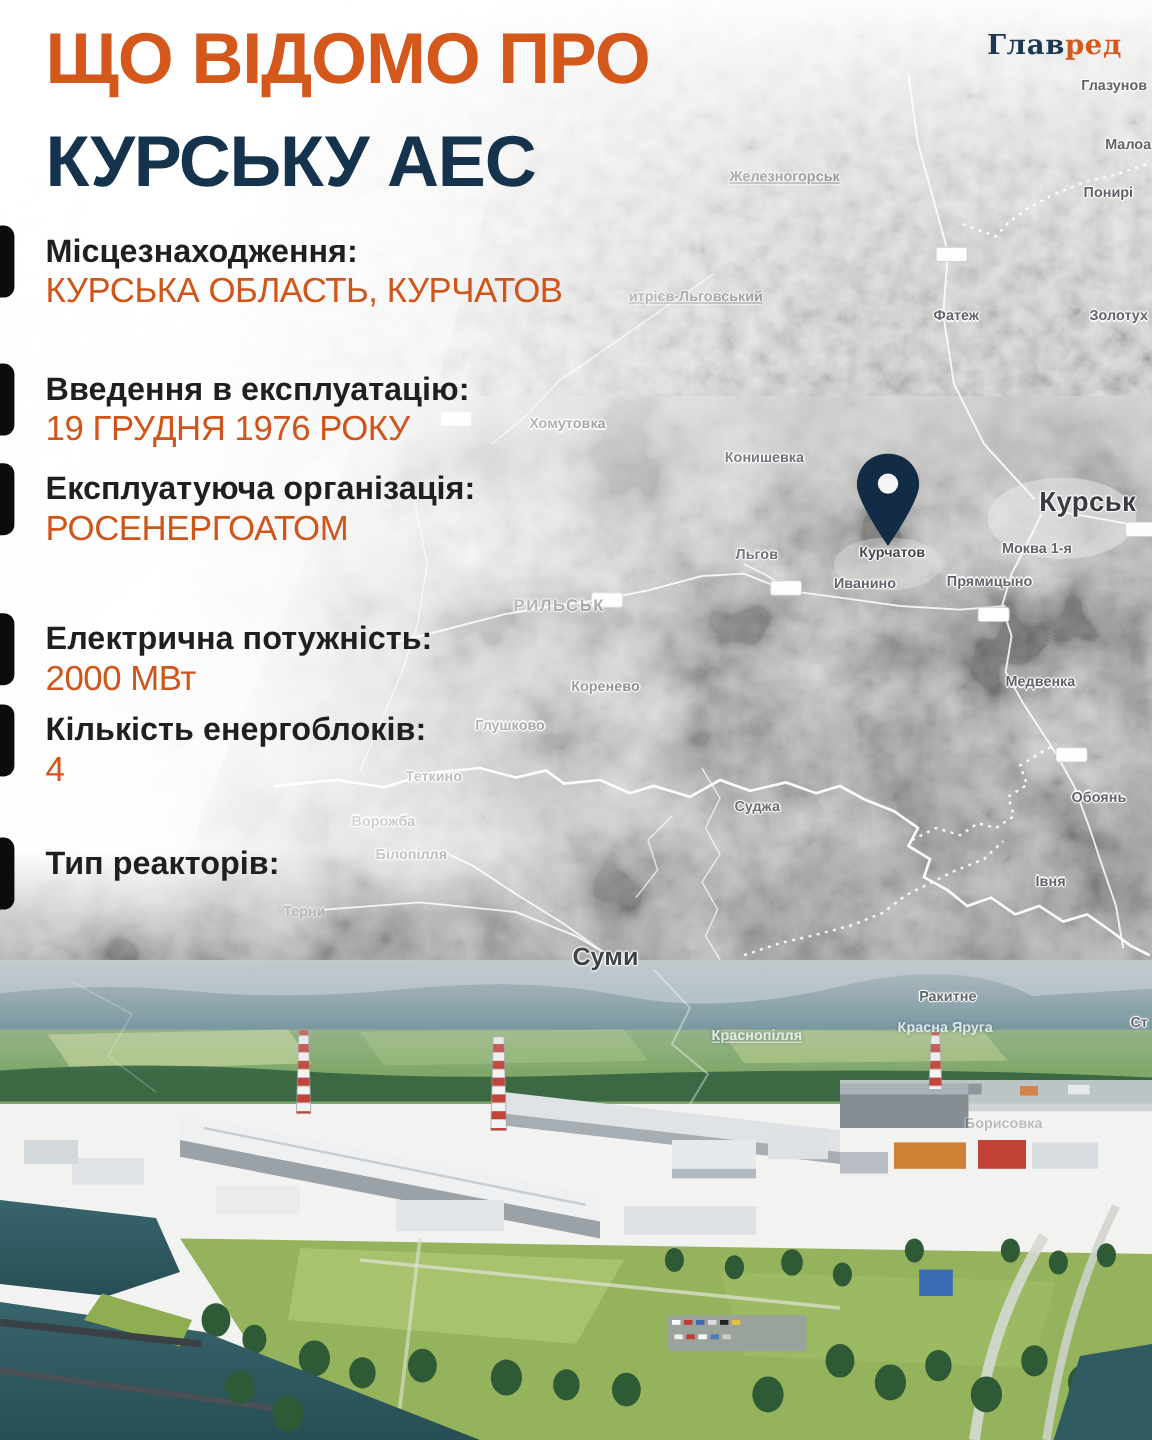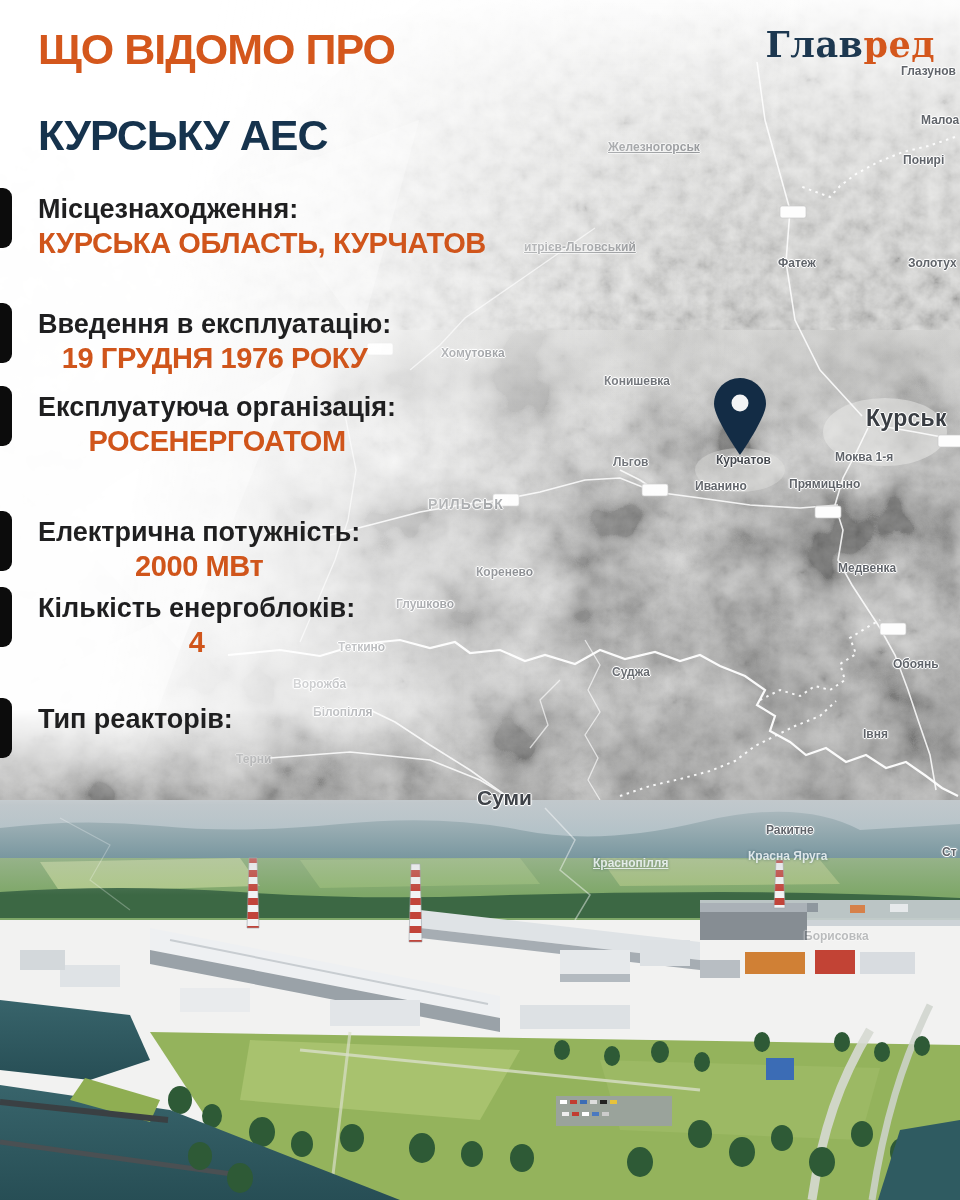--- a/index.html
+++ b/index.html
@@ -11,35 +11,35 @@
   .map-labels{left:0;top:0;width:960px;height:1200px;z-index:3;pointer-events:none;}
   .white-overlay{left:0;top:0;width:960px;height:806px;z-index:4;
      background:linear-gradient(100deg,rgba(255,255,255,.98) 20%,rgba(255,255,255,.82) 34%,
                 rgba(255,255,255,.38) 52%,rgba(255,255,255,.08) 66%,rgba(255,255,255,0) 74%);
      -webkit-mask-image:linear-gradient(#000 88%,transparent 100%);
      mask-image:linear-gradient(#000 88%,transparent 100%);}
   .facet{position:absolute;background:rgba(255,255,255,.42);}
   .pin{left:714px;top:378px;z-index:5;}
   .content{left:0;top:0;width:960px;height:820px;z-index:6;}
 
-  .title{position:absolute;left:38px;top:14px;font-weight:bold;font-size:43px;line-height:70px;
+  .title{position:absolute;left:38px;top:14px;font-weight:bold;font-size:60px;line-height:70px;
          letter-spacing:-1px;white-space:nowrap;}
   .title .t1{color:#d4571c;display:block;}
   .title .t2{color:#16334d;display:block;margin-top:16px;}
   .logo{position:absolute;top:24px;right:25px;font-family:"DejaVu Serif",serif;font-weight:bold;
-        font-size:35px;letter-spacing:.5px;white-space:nowrap;}
+        font-size:23px;letter-spacing:.5px;white-space:nowrap;}
   .logo .dark{color:#1d3850;}
   .logo .orange{color:#d4571c;}
 
   .fact{position:absolute;left:38px;}
   .fact .bullet{position:absolute;left:-46px;top:-5px;width:20px;height:60px;border-radius:9px;
         background:#0c0c0c;}
   .fact .lab{font-size:27px;font-weight:bold;color:#1f1f20;line-height:33px;white-space:nowrap;}
-  .fact .val{font-size:29px;font-weight:bold;color:#d0551b;line-height:35px;letter-spacing:-.4px;
-        white-space:nowrap;text-align:center;}
+  .fact .val{font-size:29px;font-weight:normal;color:#d0551b;line-height:35px;letter-spacing:-.4px;
+        white-space:nowrap;}
 
   .lbl{position:absolute;white-space:nowrap;font-weight:bold;font-size:12px;color:#60646a;
        text-shadow:1px 0 0 #fff,-1px 0 0 #fff,0 1px 0 #fff,0 -1px 0 #fff,0 0 3px #fff;}
   .lbl.strong{color:#45494f;}
   .lbl.city{font-size:23px;color:#393d43;letter-spacing:.3px;}
   .lbl.city2{font-size:21px;color:#3c4046;}
   .lbl.district{font-size:14px;letter-spacing:1.2px;opacity:.8;}
   .lbl.pale{opacity:.62;text-decoration:underline;}
   .lbl.faint{opacity:.38;}
   .lbl.light{color:#eef4f7;text-shadow:0 0 3px rgba(30,60,80,.55);opacity:.85;font-weight:bold;}

